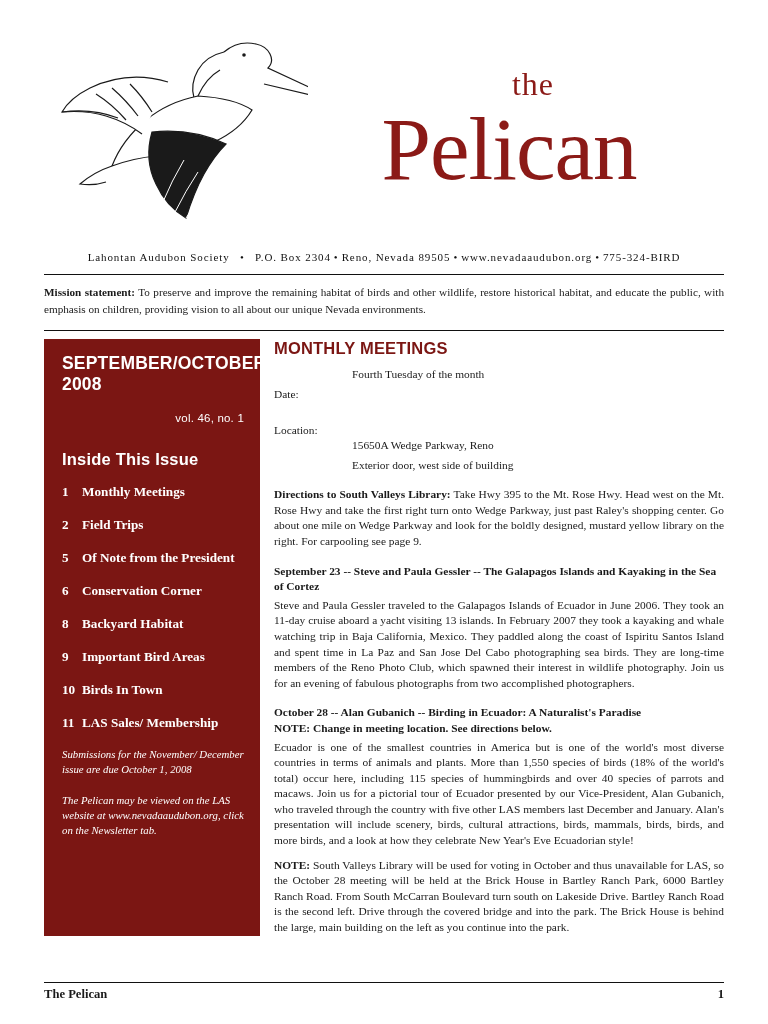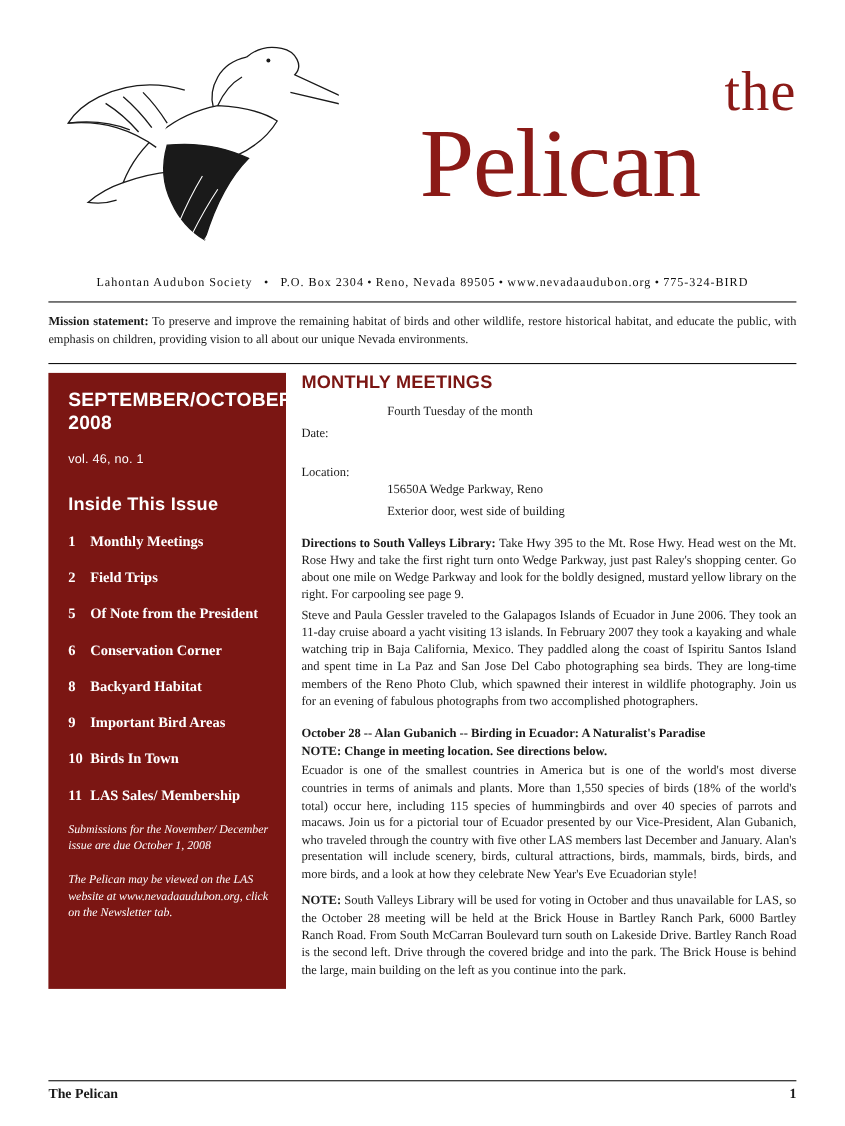--- a/index.html
+++ b/index.html
@@ -38,24 +38,24 @@
   .title-block {
     position: absolute;
     right: 0;
     top: 62px;
     width: 430px;
     text-align: center;
     color: #8b1a17;
     font-family: "Liberation Serif", serif;
   }
   .title-the {
-    font-size: 51px;
+    font-size: 32px;
     line-height: 44px;
     letter-spacing: 1px;
-    text-align: right;
+    text-align: center;
     padding-left: 48px;
   }
   .title-main {
     font-size: 89px;
     line-height: 86px;
     letter-spacing: -1px;
     text-align: center;
     white-space: nowrap;
   }
 
@@ -110,20 +110,21 @@
     font-weight: bold;
     font-size: 17.5px;
     line-height: 21px;
     letter-spacing: 0.2px;
   }
   .vol {
     font-family: "Liberation Sans", sans-serif;
     font-size: 11.5px;
     margin-top: 17px;
     letter-spacing: 0.2px;
+    text-align: right;
   }
   .inside-title {
     font-family: "Liberation Sans", sans-serif;
     font-weight: bold;
     font-size: 16.5px;
     margin-top: 26px;
     letter-spacing: 0.2px;
   }
   .toc {
     margin-top: 14px;
@@ -319,20 +320,21 @@
       </div>
       <div class="kv">
         <span class="k"></span>
         <span class="v">Exterior door, west side of building</span>
       </div>
 
       <div class="para">
         <b>Directions to South Valleys Library:</b><span> Take Hwy 395 to the Mt. Rose Hwy. Head west on the Mt. Rose Hwy and take the first right turn onto Wedge Parkway, just past Raley's shopping center. Go about one mile on Wedge Parkway and look for the boldly designed, mustard yellow library on the right. For carpooling see page 9.</span>
       </div>
 
+      <div class="sub-head">September 23 -- Steve and Paula Gessler -- The Galapagos Islands and Kayaking in the Sea of Cortez</div>
       <div class="para tight">Steve and Paula Gessler traveled to the Galapagos Islands of Ecuador in June 2006. They took an 11-day cruise aboard a yacht visiting 13 islands. In February 2007 they took a kayaking and whale watching trip in Baja California, Mexico. They paddled along the coast of Ispiritu Santos Island and spent time in La Paz and San Jose Del Cabo photographing sea birds. They are long-time members of the Reno Photo Club, which spawned their interest in wildlife photography. Join us for an evening of fabulous photographs from two accomplished photographers.</div>
 
       <div class="sub-head">October 28 -- Alan Gubanich -- Birding in Ecuador: A Naturalist's Paradise</div>
       <div class="sub-head" style="margin-top:0">NOTE: Change in meeting location. See directions below.</div>
       <div class="para tight">Ecuador is one of the smallest countries in America but is one of the world's most diverse countries in terms of animals and plants. More than 1,550 species of birds (18% of the world's total) occur here, including 115 species of hummingbirds and over 40 species of parrots and macaws. Join us for a pictorial tour of Ecuador presented by our Vice-President, Alan Gubanich, who traveled through the country with five other LAS members last December and January. Alan's presentation will include scenery, birds, cultural attractions, birds, mammals, birds, birds, and more birds, and a look at how they celebrate New Year's Eve Ecuadorian style!</div>
 
       <div class="para">
         <b>NOTE:</b><span> South Valleys Library will be used for voting in October and thus unavailable for LAS, so the October 28 meeting will be held at the Brick House in Bartley Ranch Park, 6000 Bartley Ranch Road. From South McCarran Boulevard turn south on Lakeside Drive. Bartley Ranch Road is the second left. Drive through the covered bridge and into the park. The Brick House is behind the large, main building on the left as you continue into the park.</span>
       </div>
     </div>

